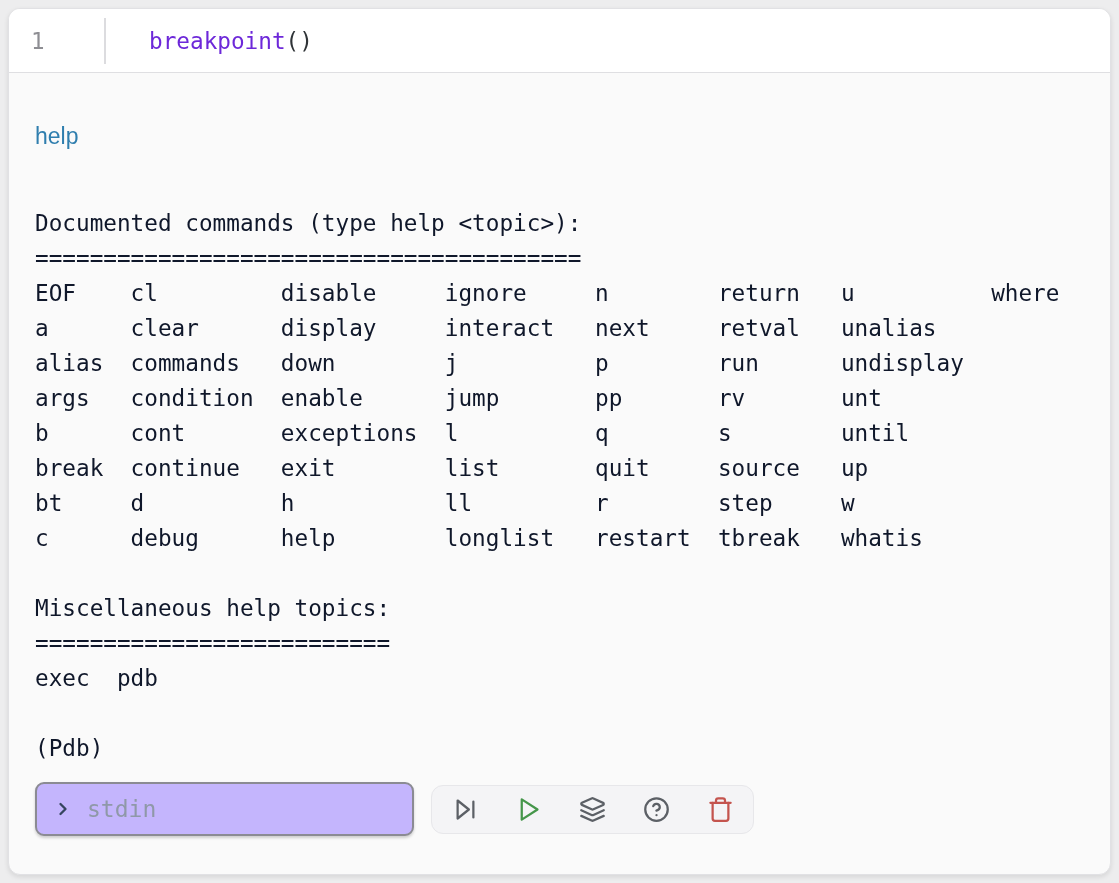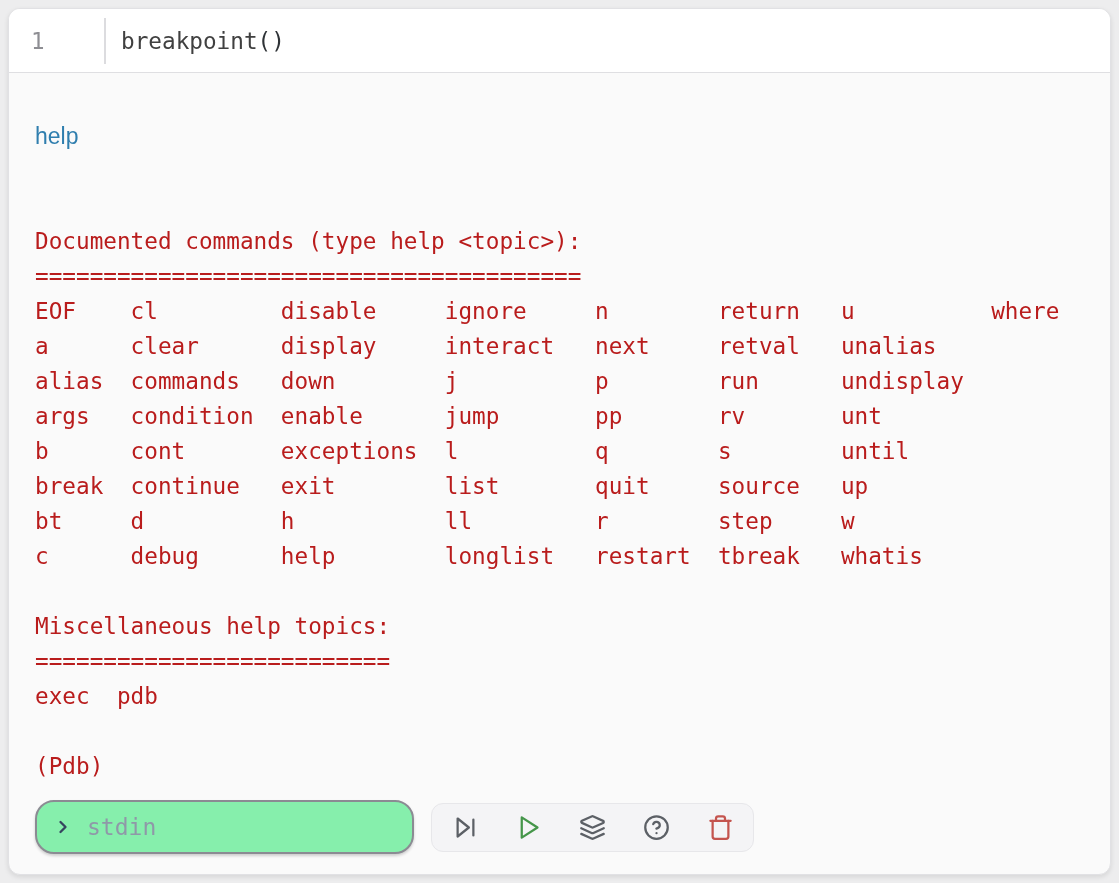--- a/index.html
+++ b/index.html
@@ -38,48 +38,48 @@
     width: 2px; height: 46px;
     background: #dcdcdf;
   }
   .code-text {
     margin: 0;
     padding-left: 15px;
     font-family: "DejaVu Sans Mono", "Liberation Mono", monospace;
     font-size: 22.7px;
     white-space: pre;
   }
-  .code-text .fn { color: #404040; }
+  .code-text .fn { color: #6d28d9; margin-left: 28px; }
   .code-text .paren { color: #2f3337; }
   .output { padding-left: 26px; }
   .help-echo {
     margin-top: 50px;
     font-family: "Liberation Sans", sans-serif;
     font-size: 23px;
     line-height: 26px;
     color: #2f7eae;
   }
   .pdb-pre {
-    margin: 75px 0 0 0;
+    margin: 57px 0 0 0;
     font-family: "DejaVu Sans Mono", "Liberation Mono", monospace;
     font-size: 22.7px;
     line-height: 35px;
-    color: #b91c1c;
+    color: #0f172a;
     white-space: pre;
   }
   .io-row {
     display: flex;
     align-items: center;
     margin-top: 16px;
   }
   .stdin-box {
     width: 379px; height: 54px;
-    background: #86efac;
+    background: #c4b5fd;
     border: 2px solid #8b8b93;
-    border-radius: 19px;
+    border-radius: 9px;
     box-shadow: 0 2px 3px rgba(0,0,0,0.18);
     display: flex;
     align-items: center;
     padding: 0 14px 0 16px;
     gap: 12px;
   }
   .stdin-box svg { flex: 0 0 auto; color: #36455f; }
   .stdin-input {
     flex: 1; min-width: 0;
     border: none; outline: none; background: transparent;

